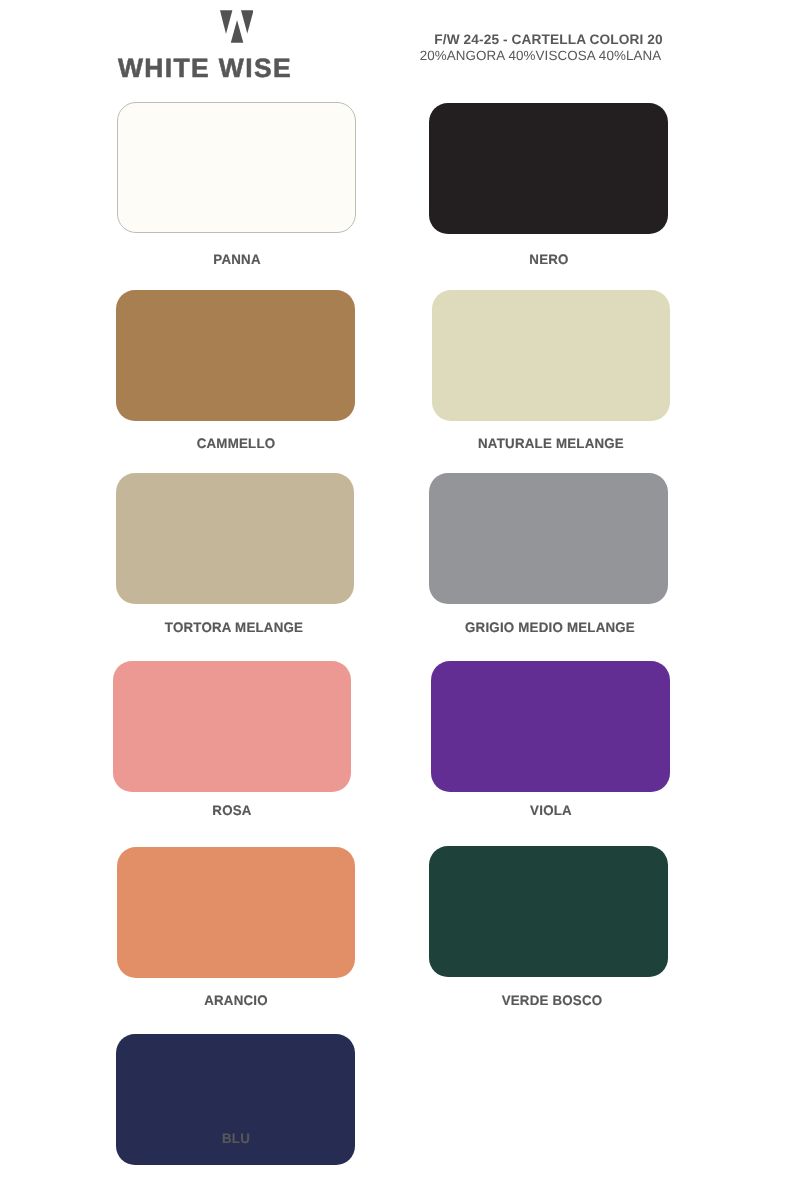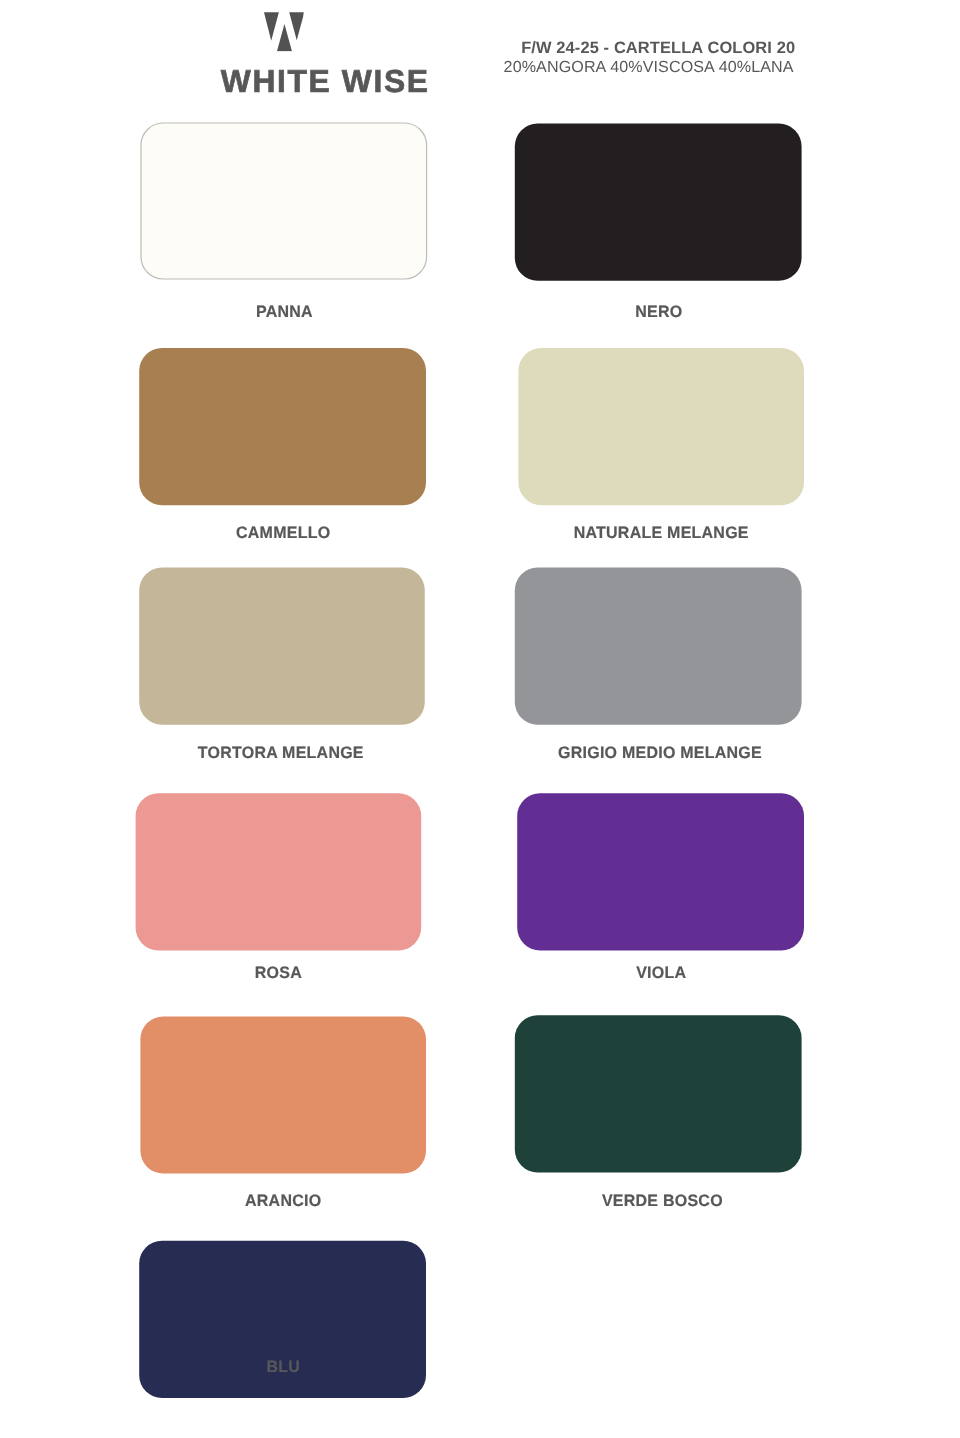--- a/index.html
+++ b/index.html
@@ -12,21 +12,21 @@
     text-rendering:geometricPrecision;
     overflow:hidden;
     position:relative;
   }
   .page { position:relative; width:800px; height:1198px; }
 
   
   .brand { position:absolute; left:117px; top:0px; width:240px; text-align:center; }
   .brand-mark { position:absolute; left:102.5px; top:10.2px; width:33.6px; height:32.8px; display:block; }
   .brand-name {
-    position:absolute; left:1px; top:55px; width:240px; text-align:right;
+    position:absolute; left:1px; top:55px; width:240px; text-align:left;
     font-size:26.5px; font-weight:bold; letter-spacing:1.35px;
     color:#575757; white-space:nowrap; line-height:1;
     -webkit-text-stroke:0.55px #575757;
   }
   .meta { position:absolute; left:0; top:0; width:800px; }
   .meta-line1 {
     position:absolute; left:0; top:33px; width:1097px; text-align:center;
     font-size:13.7px; font-weight:bold; color:#58585a;
     letter-spacing:0.1px; white-space:nowrap; line-height:1;
   }

